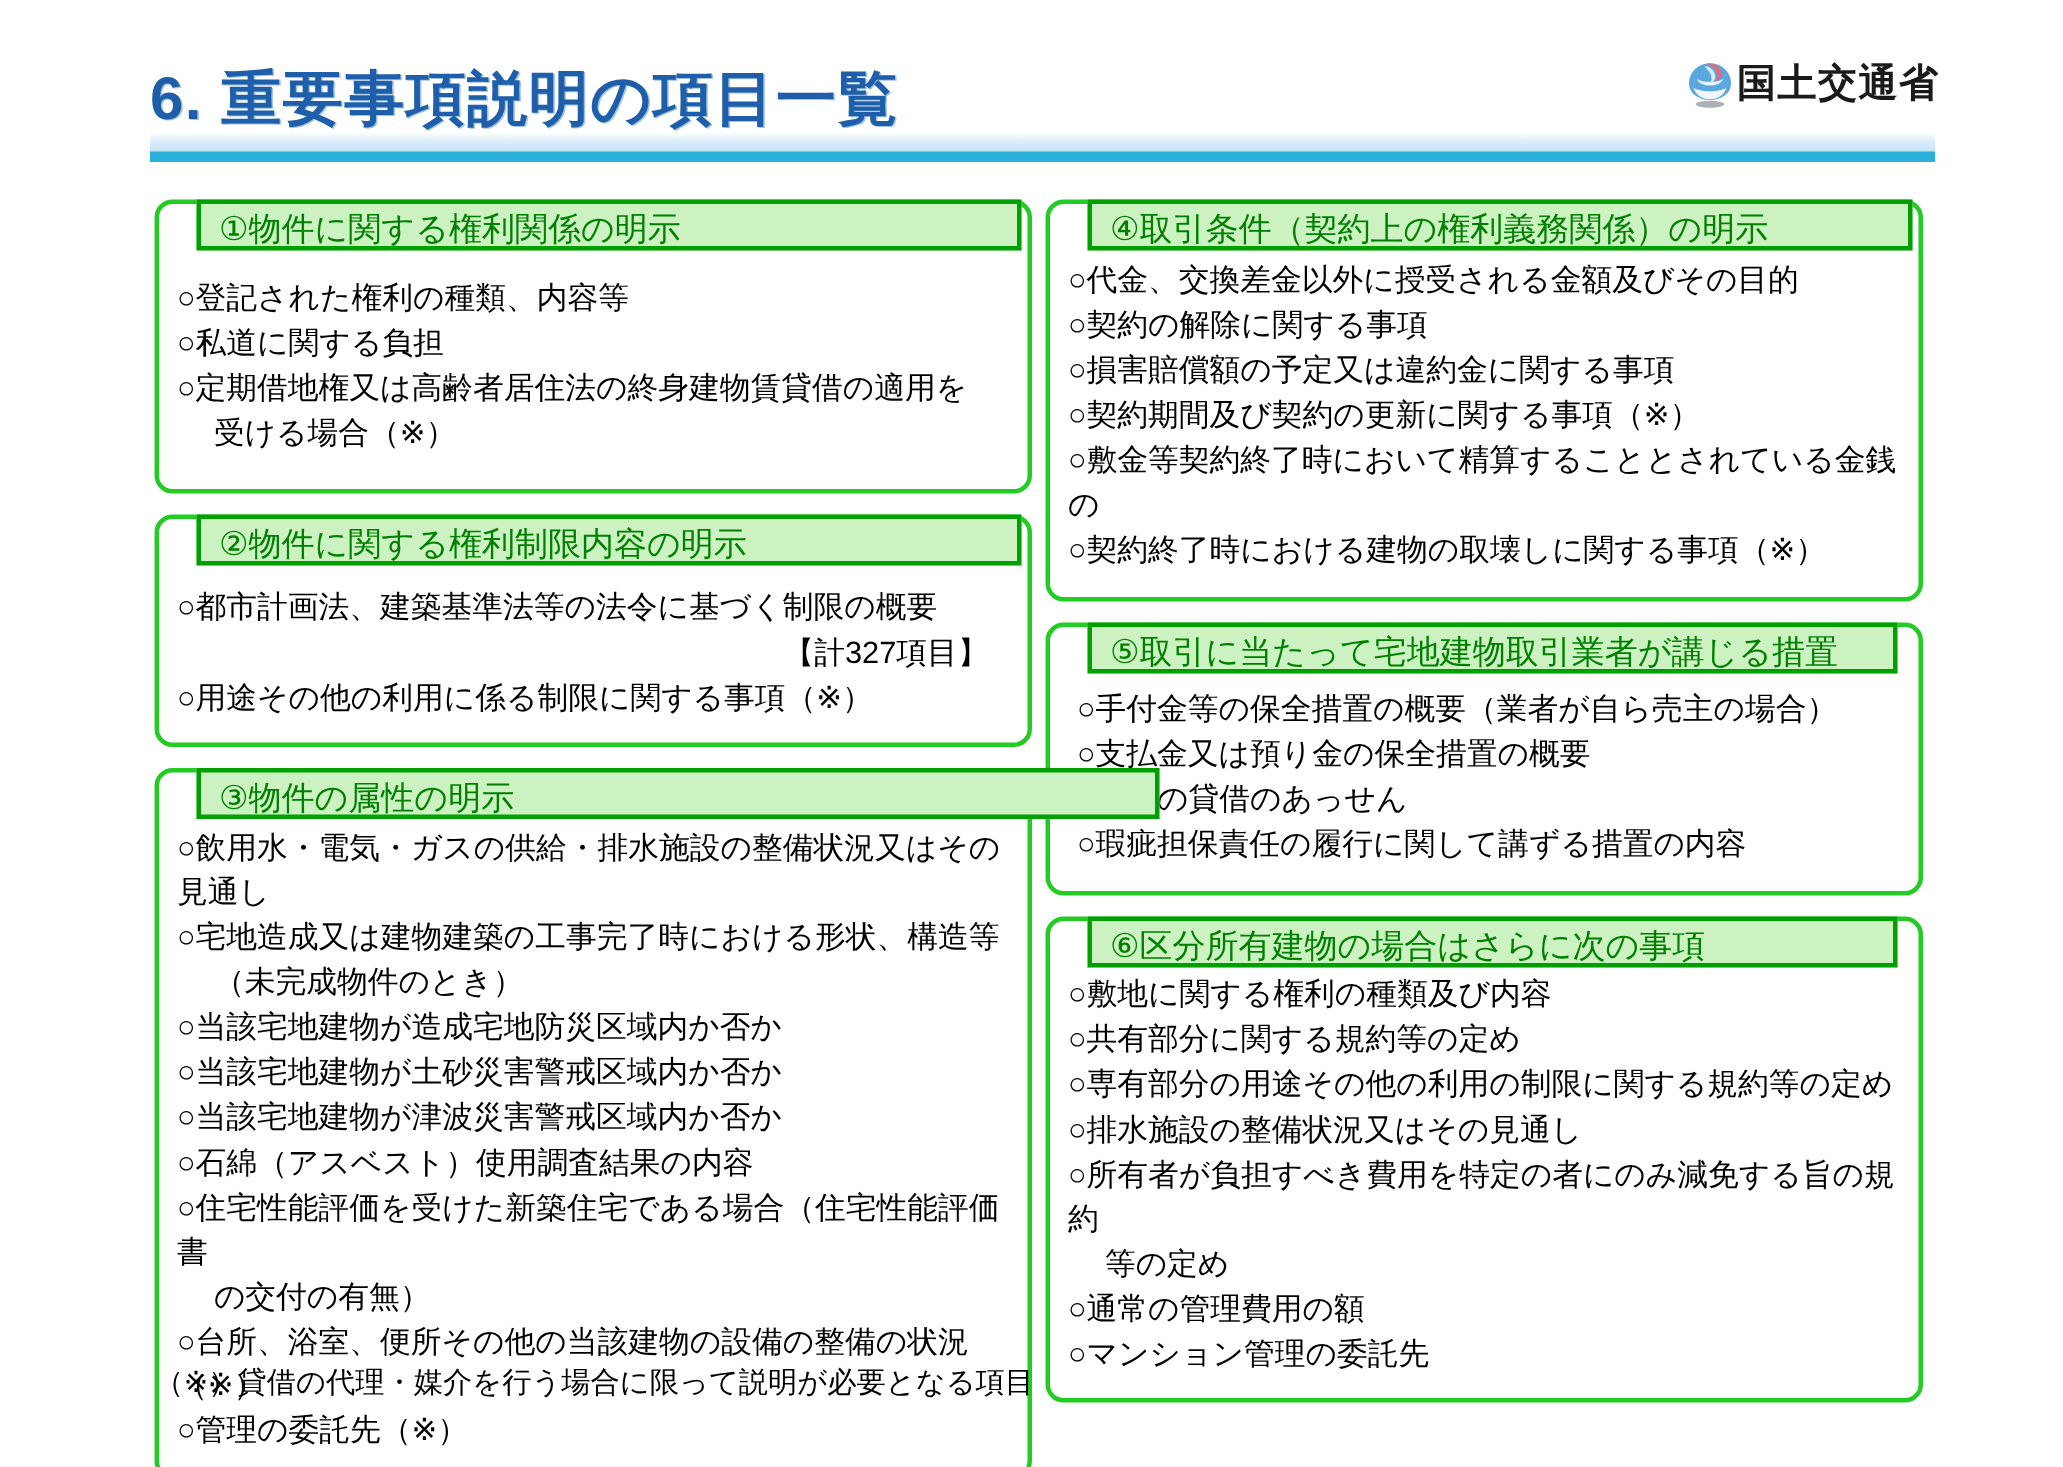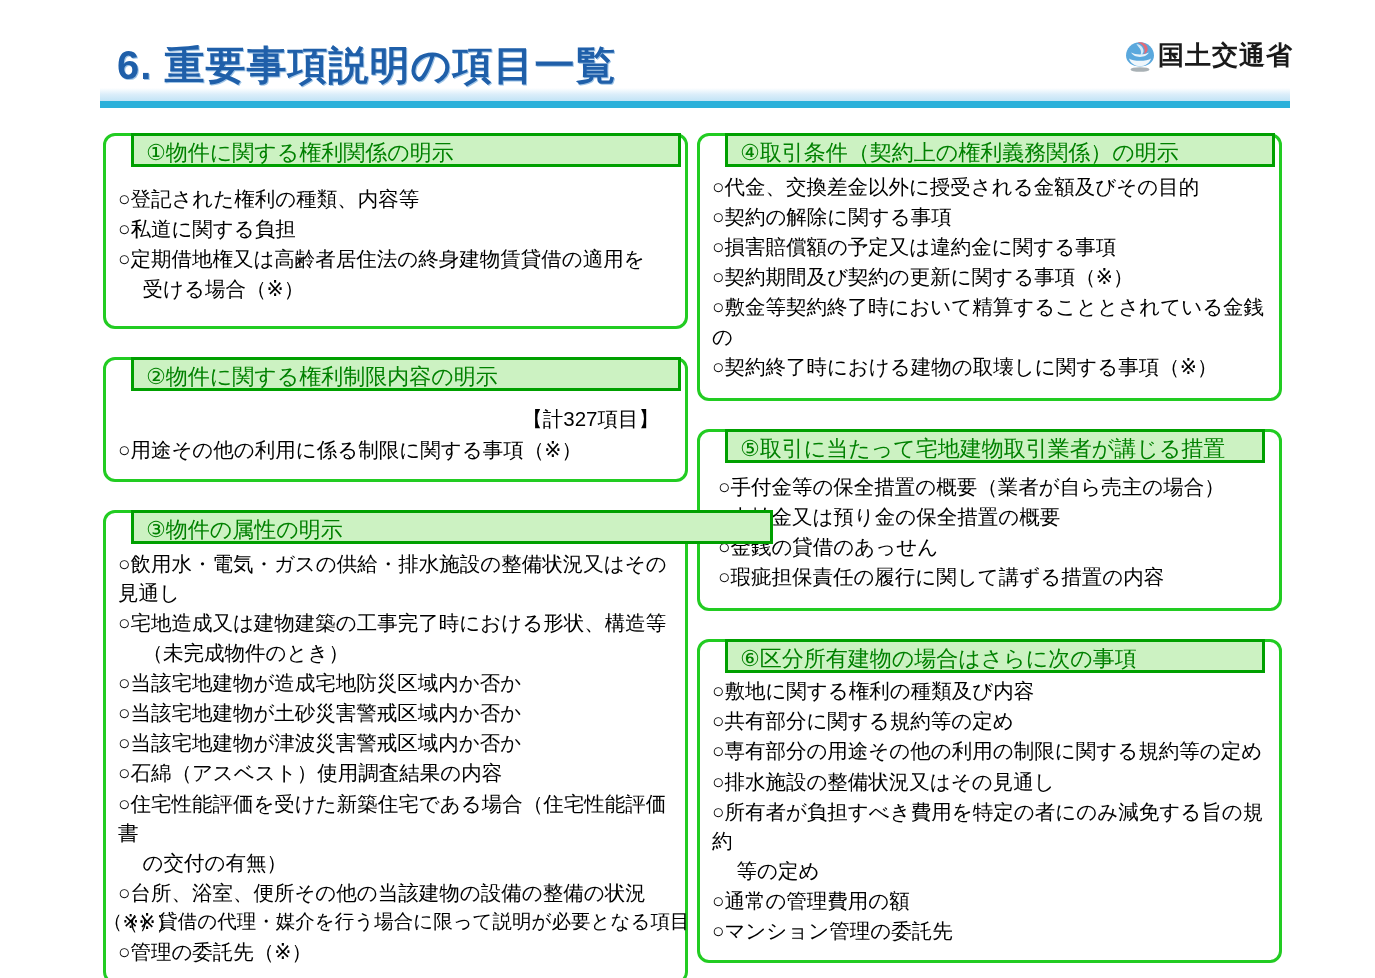--- a/index.html
+++ b/index.html
@@ -27,21 +27,20 @@
   .title-text {
     position: absolute;
     left: 100px;
     top: 38px;
     font-size: 40px;
     font-weight: bold;
     color: #1f5fa9;
     letter-spacing: 1px;
     white-space: nowrap;
     text-shadow: 1px 1px 0 #9fc4e6;
-    margin-left: 17px;
   }
   .title-band {
     position: absolute;
     left: 100px;
     top: 88px;
     width: 1190px;
     height: 14px;
     background: linear-gradient(to bottom, #ffffff 0%, #dbeefa 45%, #bfe2f5 100%);
   }
   .title-rule {
@@ -81,21 +80,21 @@
   .col {
     position: absolute;
     top: 133px;
   }
   .col-left  { left: 103px;  width: 585px; }
   .col-right { left: 697px;  width: 585px; }
 
   
   .section {
     position: relative;
-    margin-bottom: 28px;
+    margin-bottom: 14px;
   }
   .section-body {
     border: 3px solid #22cc22;
     border-radius: 12px;
     background: #ffffff;
     padding: 30px 12px 12px 12px;
     box-sizing: border-box;
   }
   .section-head {
     position: absolute;
@@ -190,20 +189,21 @@
         <li>○定期借地権又は高齢者居住法の終身建物賃貸借の適用を</li>
         <li class="cont">受ける場合（※）</li>
       </ul>
     </div>
   </div>
 
   <div class="section">
     <div class="section-head w-wide">②物件に関する権利制限内容の明示</div>
     <div class="section-body pad-sec2">
       <ul class="items">
+        <li>○都市計画法、建築基準法等の法令に基づく制限の概要</li>
         <li class="total">【計327項目】</li>
         <li>○用途その他の利用に係る制限に関する事項（※）</li>
       </ul>
     </div>
   </div>
 
   <div class="section">
     <div class="section-head w-short">③物件の属性の明示</div>
     <div class="section-body pad-sec3">
       <ul class="items">

